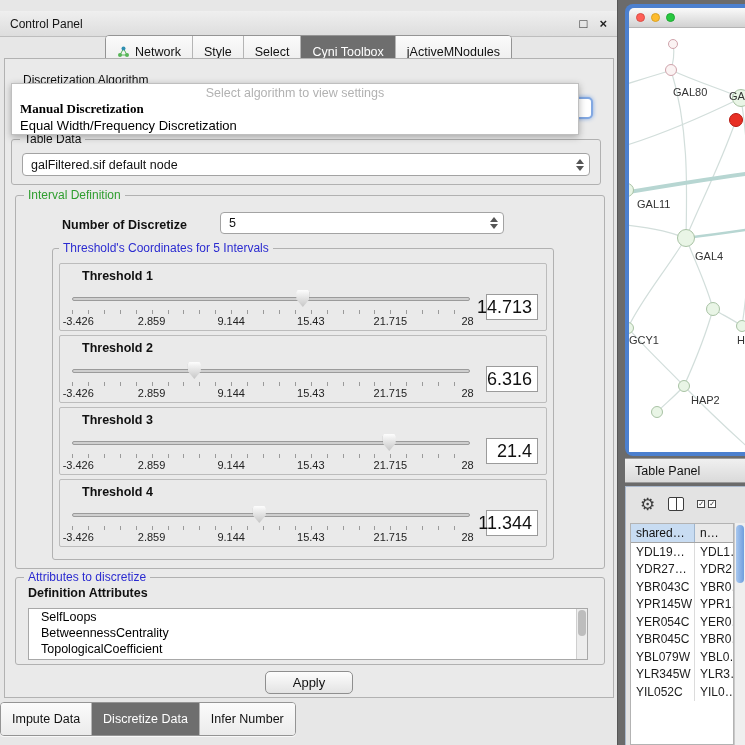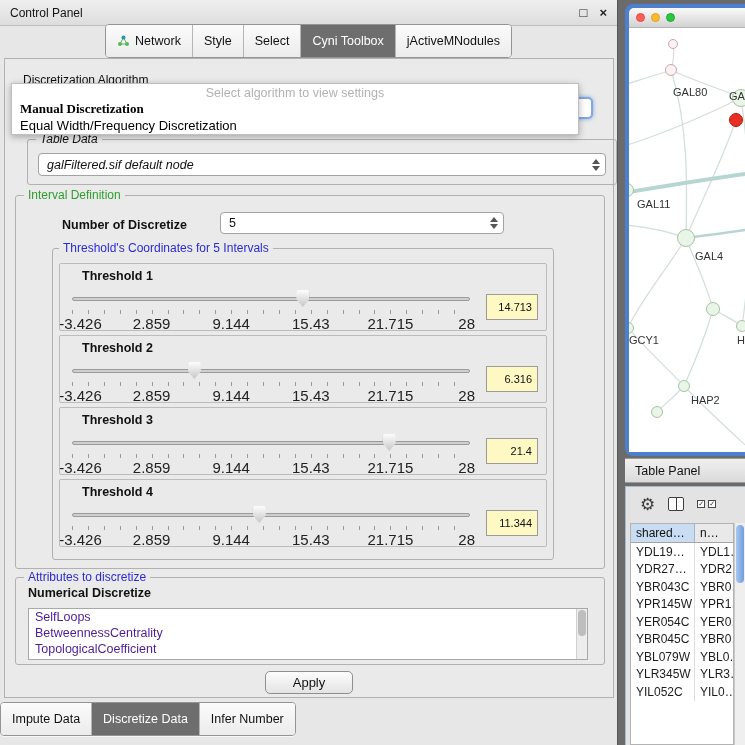--- a/index.html
+++ b/index.html
@@ -1,21 +1,21 @@
 <!DOCTYPE html>
 <html><head>
 <meta charset="utf-8">
 <style>
   * { margin:0; padding:0; box-sizing:border-box; }
   html,body { width:745px; height:745px; overflow:hidden; }
   body { background:#6b6b6b; font-family:"Liberation Sans", sans-serif; position:relative; }
 
   
   .control-panel { position:absolute; left:0; top:0; width:618px; height:745px; background:#e7e7e7; border-right:1px solid #565656; }
-  .titlebar { height:26px; display:flex; align-items:center; padding:2px 10px; background:linear-gradient(#efefef,#dddddd); border-bottom:1px solid #bdbdbd; font-size:12px; color:#141414; }
+  .titlebar { height:26px; display:flex; align-items:center; padding:2px 10px; background:linear-gradient(#efefef,#dddddd); border-bottom:1px solid #bdbdbd; font-size:12px; color:#141414;margin-top:11px; }
   .titlebar .spacer { flex:1; }
   .win-btn { font-size:13px; font-weight:bold; color:#222; margin-left:12px; cursor:default; line-height:1; }
 
   .tabbar { height:30px; display:flex; justify-content:center; align-items:center; }
   .tabgroup { display:flex; border:1px solid #949494; border-radius:4px; overflow:hidden; background:#f4f4f4; box-shadow:0 1px 0 rgba(255,255,255,.7); }
   .tab { padding:9px 11px; font-size:12.5px; color:#111; border-right:1px solid #b5b5b5; display:flex; align-items:center; gap:5px; background:linear-gradient(#fbfbfb,#ebebeb); white-space:nowrap; }
   .tab:last-child { border-right:none; }
   .tab.selected { background:#6e6e6e; color:#ffffff; }
   .tab-icon { display:inline-flex; }
 
@@ -43,27 +43,27 @@
   .noi-label { position:absolute; left:46px; top:22px; font-weight:bold; font-size:12.5px; color:#111; }
   .thr-group { position:absolute; left:36px; top:52px; width:502px; height:312px; border:1px solid #b1b1b1; border-radius:3px; padding:14px 6px 0 6px; display:flex; flex-direction:column; gap:4px; }
   .thr-item { position:relative; height:68px; border:1px solid #bcbcbc; border-radius:2px; background:#eaeaea; }
   .thr-label { position:absolute; left:8px; top:5px; font-weight:bold; font-size:12.5px; color:#111;margin-left:14px; }
   .slider-row { position:absolute; left:8px; right:8px; top:24px; height:40px; display:flex; }
   .slider { flex:1; position:relative; margin-right:12px; }
   .track { position:absolute; left:4px; right:4px; top:9px; height:4px; background:#cfcfcf; border:1px solid #9b9b9b; border-radius:2px; }
   .thumb { position:absolute; top:2px; width:13px; height:17px; margin-left:-6px; background:linear-gradient(#fdfdfd,#c6c6c6); clip-path:polygon(10% 0,90% 0,100% 14%,100% 55%,50% 100%,0 55%,0 14%); filter:drop-shadow(0 0 1px #787878); z-index:2; }
   .ticks { position:absolute; left:4px; right:4px; top:22px; height:4px; background:repeating-linear-gradient(90deg,#9a9a9a 0 1px,transparent 1px 4%); }
   .scale { position:absolute; left:4px; right:4px; top:27px; height:12px; }
-  .scale span { position:absolute; font-size:15px; color:#222; white-space:nowrap; }
-  .thr-value { width:52px; height:26px; margin-top:6px; background:#fef9c3; border:1px solid #9b9b9b; display:flex; align-items:center; justify-content:flex-end; padding:0 5px; font-size:11px; color:#111; }
+  .scale span { position:absolute; font-size:11px; color:#222; white-space:nowrap; }
+  .thr-value { width:52px; height:26px; margin-top:6px; background:#ffffff; border:1px solid #9b9b9b; display:flex; align-items:center; justify-content:flex-end; padding:0 5px; font-size:18px; color:#111; }
 
   
   .attr-heading { position:absolute; left:12px; top:8px; font-weight:bold; font-size:12.5px; color:#111; }
   .attr-list { position:absolute; left:12px; top:30px; right:16px; height:52px; background:#fff; border:1px solid #a8a8a8; overflow:hidden; }
-  .attr-item { font-size:12.5px; color:#4c1d95; line-height:16px; padding-left:6px; white-space:nowrap; }
+  .attr-item { font-size:12.5px; color:#000000; line-height:16px; padding-left:12px; white-space:nowrap; }
   .attr-scroll { position:absolute; right:0; top:0; width:11px; height:100%; background:#ededed; border-left:1px solid #cfcfcf; }
   .attr-thumb { position:absolute; top:1px; left:1px; width:8px; height:26px; background:#bdbdbd; border-radius:4px; }
 
   .apply-btn { position:absolute; left:50%; top:612px; transform:translateX(-50%); width:88px; height:23px; border:1px solid #8f8f8f; border-radius:5px; background:linear-gradient(#fdfdfd,#e3e3e3); font-size:13px; color:#111; display:flex; align-items:center; justify-content:center; }
 
   .bottom-tabbar { position:absolute; left:0; right:0; top:702px; display:flex; }
 
   
   .net-window { position:absolute; left:625px; top:4px; width:125px; height:452px; background:#4c80cf; border-radius:8px 0 0 8px; padding:4px 0 4px 4px; }
   .net-titlebar { height:20px; background:linear-gradient(#fafafa,#d2d2d2); border-radius:5px 0 0 0; display:flex; align-items:center; padding:0 7px; gap:6px; border-bottom:1px solid #b5b5b5; }
@@ -144,21 +144,21 @@
     <div class="disc-label">Discretization Algorithm</div>
 
     <div class="combo-focus"></div>
 
     <div class="algo-popup">
       <div class="ph">Select algorithm to view settings</div>
       <div class="opt bold">Manual Discretization</div>
       <div class="opt">Equal Width/Frequency Discretization</div>
     </div>
 
-    <div class="group" style="left:22px; top:80px; width:590px; height:46px;font-style:italic;">
+    <div class="group" style="left:6px; top:80px; width:590px; height:46px;">
       <span class="legend">Table Data</span>
       <div class="combo" style="left:10px; right:10px; top:13px; height:23px;">
         <span>galFiltered.sif default node</span>
         <span class="stepper">
             <span class="tri-up"></span>
             <span class="tri-down"></span>
           </span>
       </div>
     </div>
 
@@ -255,21 +255,21 @@
             </div>
             <div class="thr-value">11.344</div>
           </div>
         </div>
 
       </div>
     </div>
 
     <div class="group" style="left:10px; top:518px; width:590px; height:88px;">
       <span class="legend" style="color:#2b2bd0;">Attributes to discretize</span>
-      <div class="attr-heading">Numerical Discretize</div>
+      <div class="attr-heading">Definition Attributes</div>
       <div class="attr-list">
         <div id="attr-list-items">
             <div class="attr-item">SelfLoops</div>
             <div class="attr-item">BetweennessCentrality</div>
             <div class="attr-item">TopologicalCoefficient</div>
           </div>
         <div class="attr-scroll">
           <div class="attr-thumb"></div>
         </div>
       </div>

